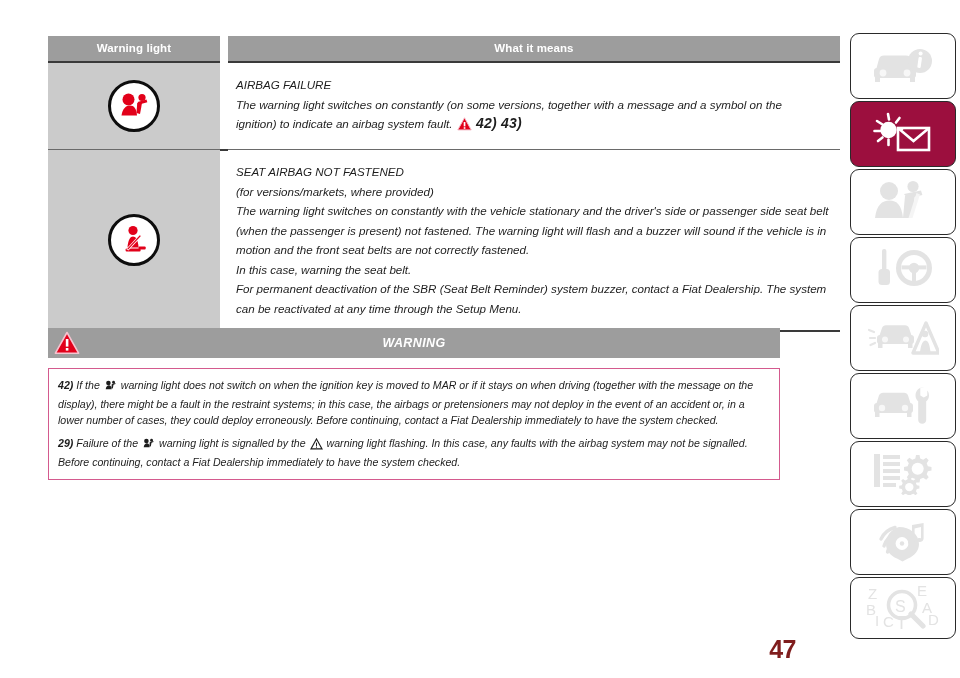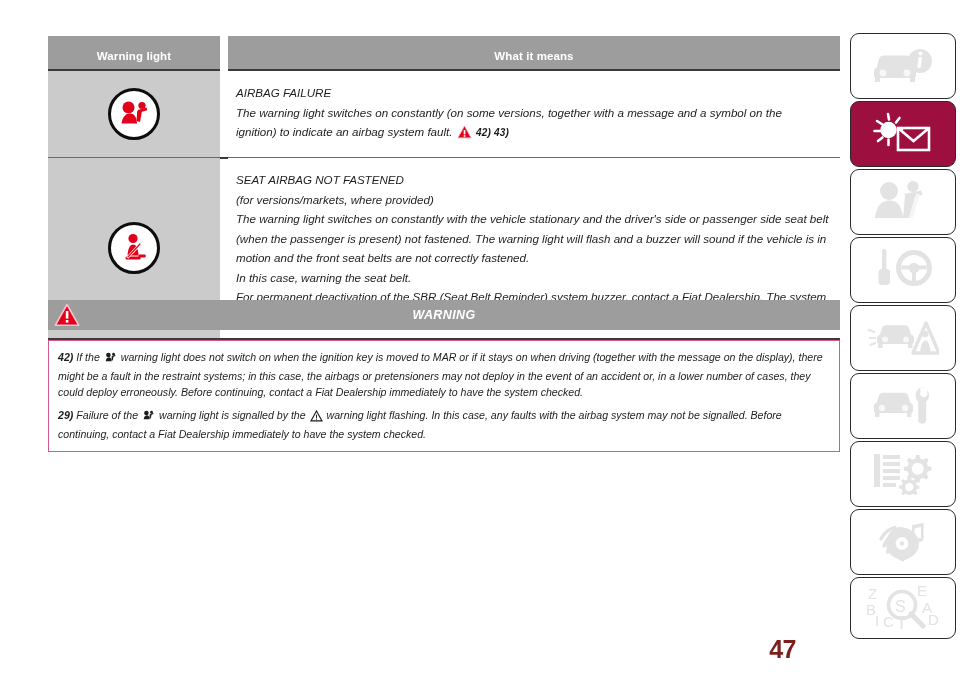--- a/index.html
+++ b/index.html
@@ -29,21 +29,21 @@
     left: 48px;
     top: 36px;
     width: 792px;
     border-collapse: collapse;
   }
   .wl-table th {
     background: #9d9d9d;
     color: #ffffff;
     font-size: 11.5px;
     font-weight: bold;
-    padding: 14px 0 7px 0;
+    padding: 6px 0 7px 0;
     text-align: center;
     letter-spacing: .1px;
     border-bottom: 2.5px solid #3a3a3a;
   }
   .wl-table th.col-light { width: 172px; }
   .wl-table th.gap { background: #ffffff; width: 8px; border-bottom: none;}
   .wl-table td {
     vertical-align: top;
     border-bottom: 2.5px solid #3a3a3a;
   }
@@ -79,32 +79,32 @@
     box-sizing: border-box;
   }
 
   
   .inline-ico {
     display: inline-block;
     vertical-align: -3px;
     margin: 0 1px;
   }
   .ref-num {
-    font-size: 10px;
+    font-size: 14px;
     font-weight: bold;
     color: #1d1d1d;
     letter-spacing: .2px;
   }
 
   
   .warn-wrap {
     position: absolute;
     left: 48px;
-    top: 300px;
-    width: 792px;
+    top: 328px;
+    width: 732px;
   }
   .warn-header {
     background: #9d9d9d;
     height: 30px;
     position: relative;
     display: flex;
     align-items: center;
     justify-content: center;
   }
   .warn-header .warn-title {

